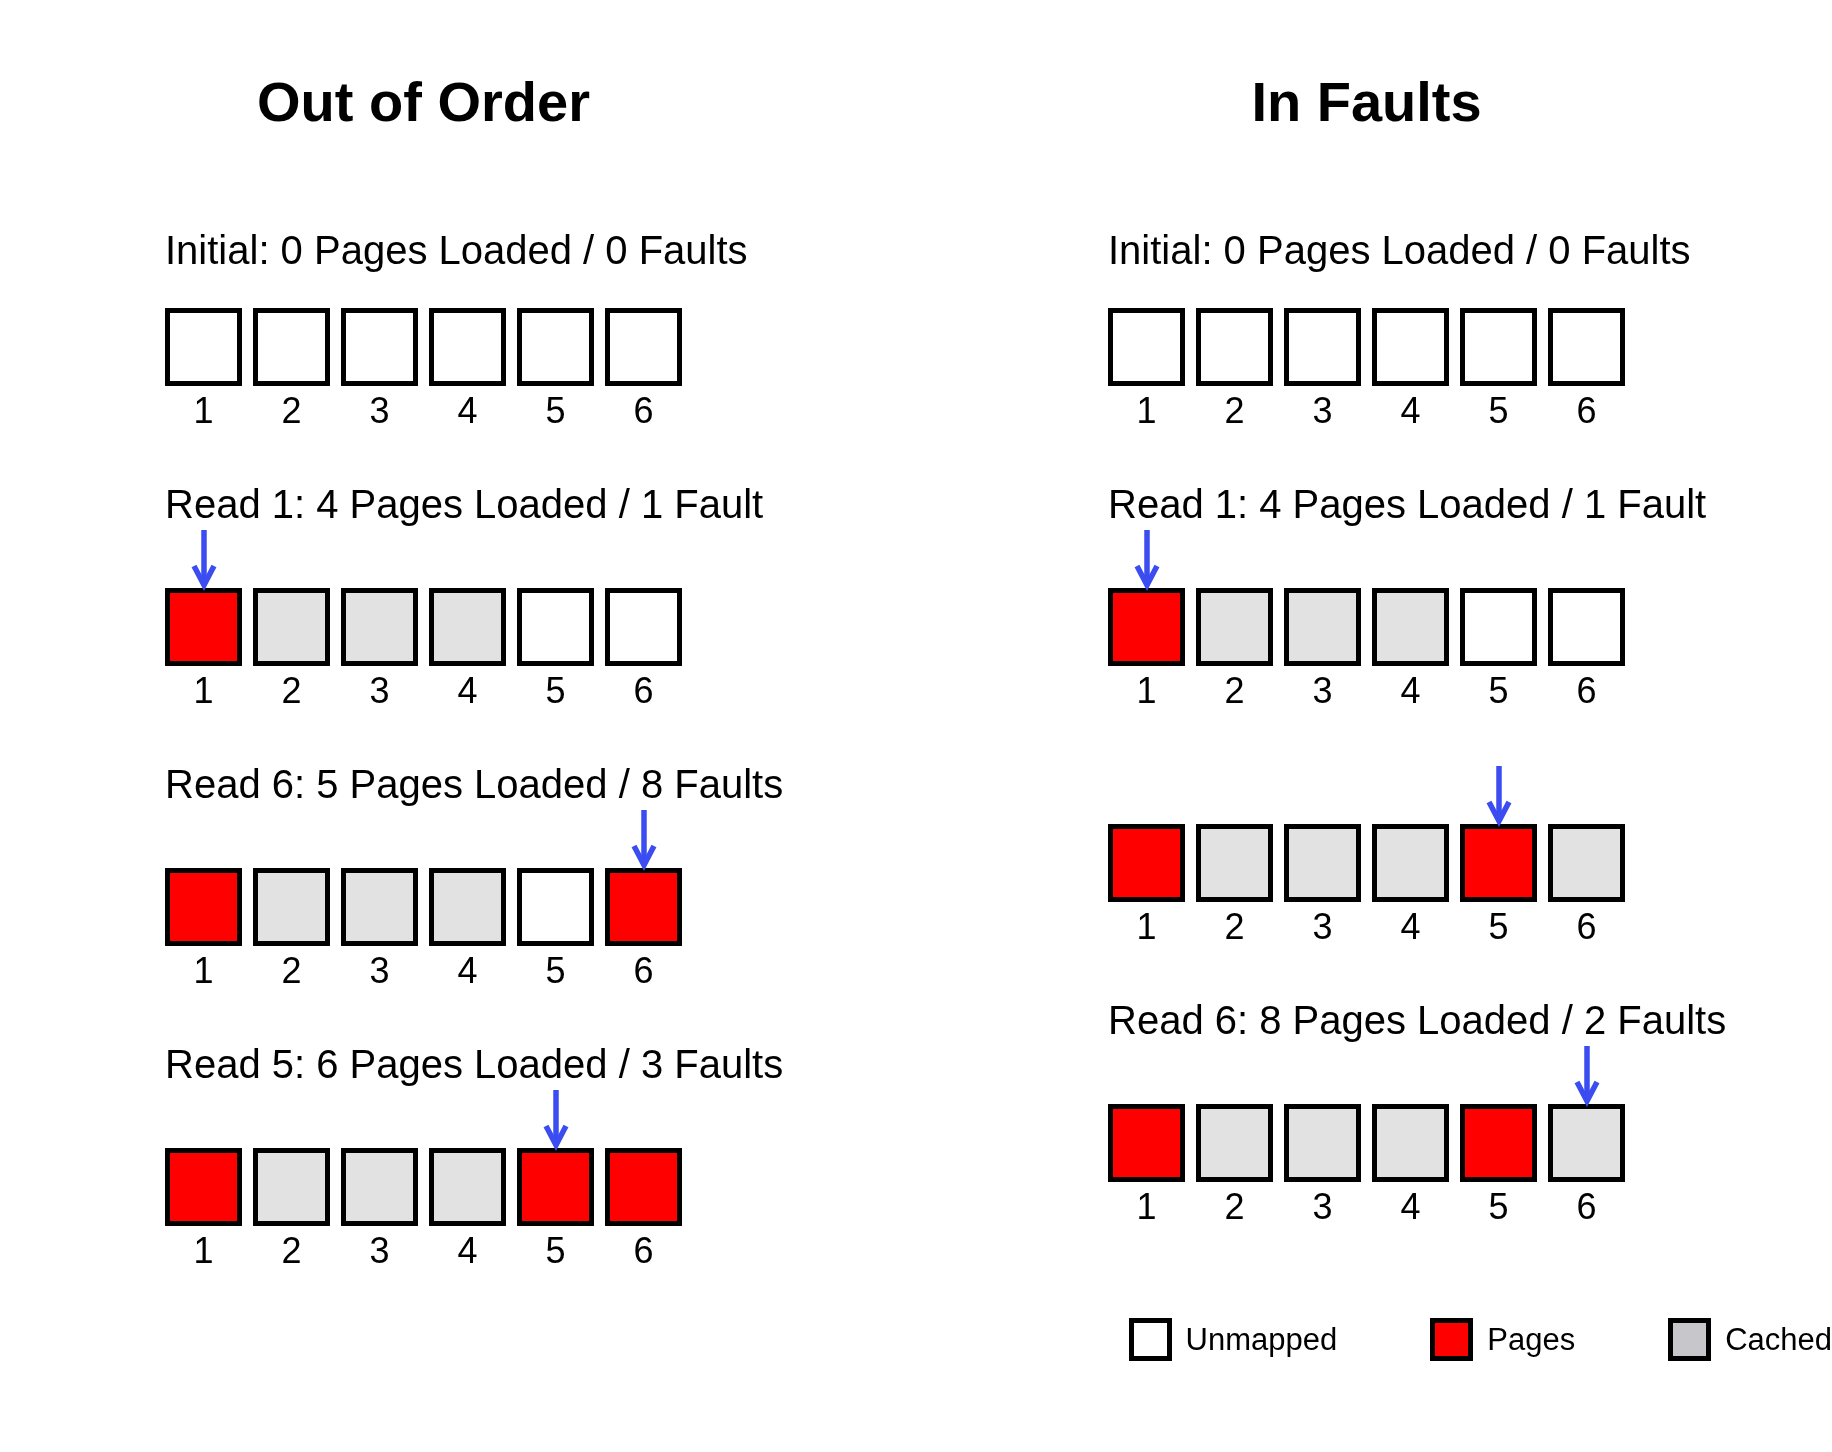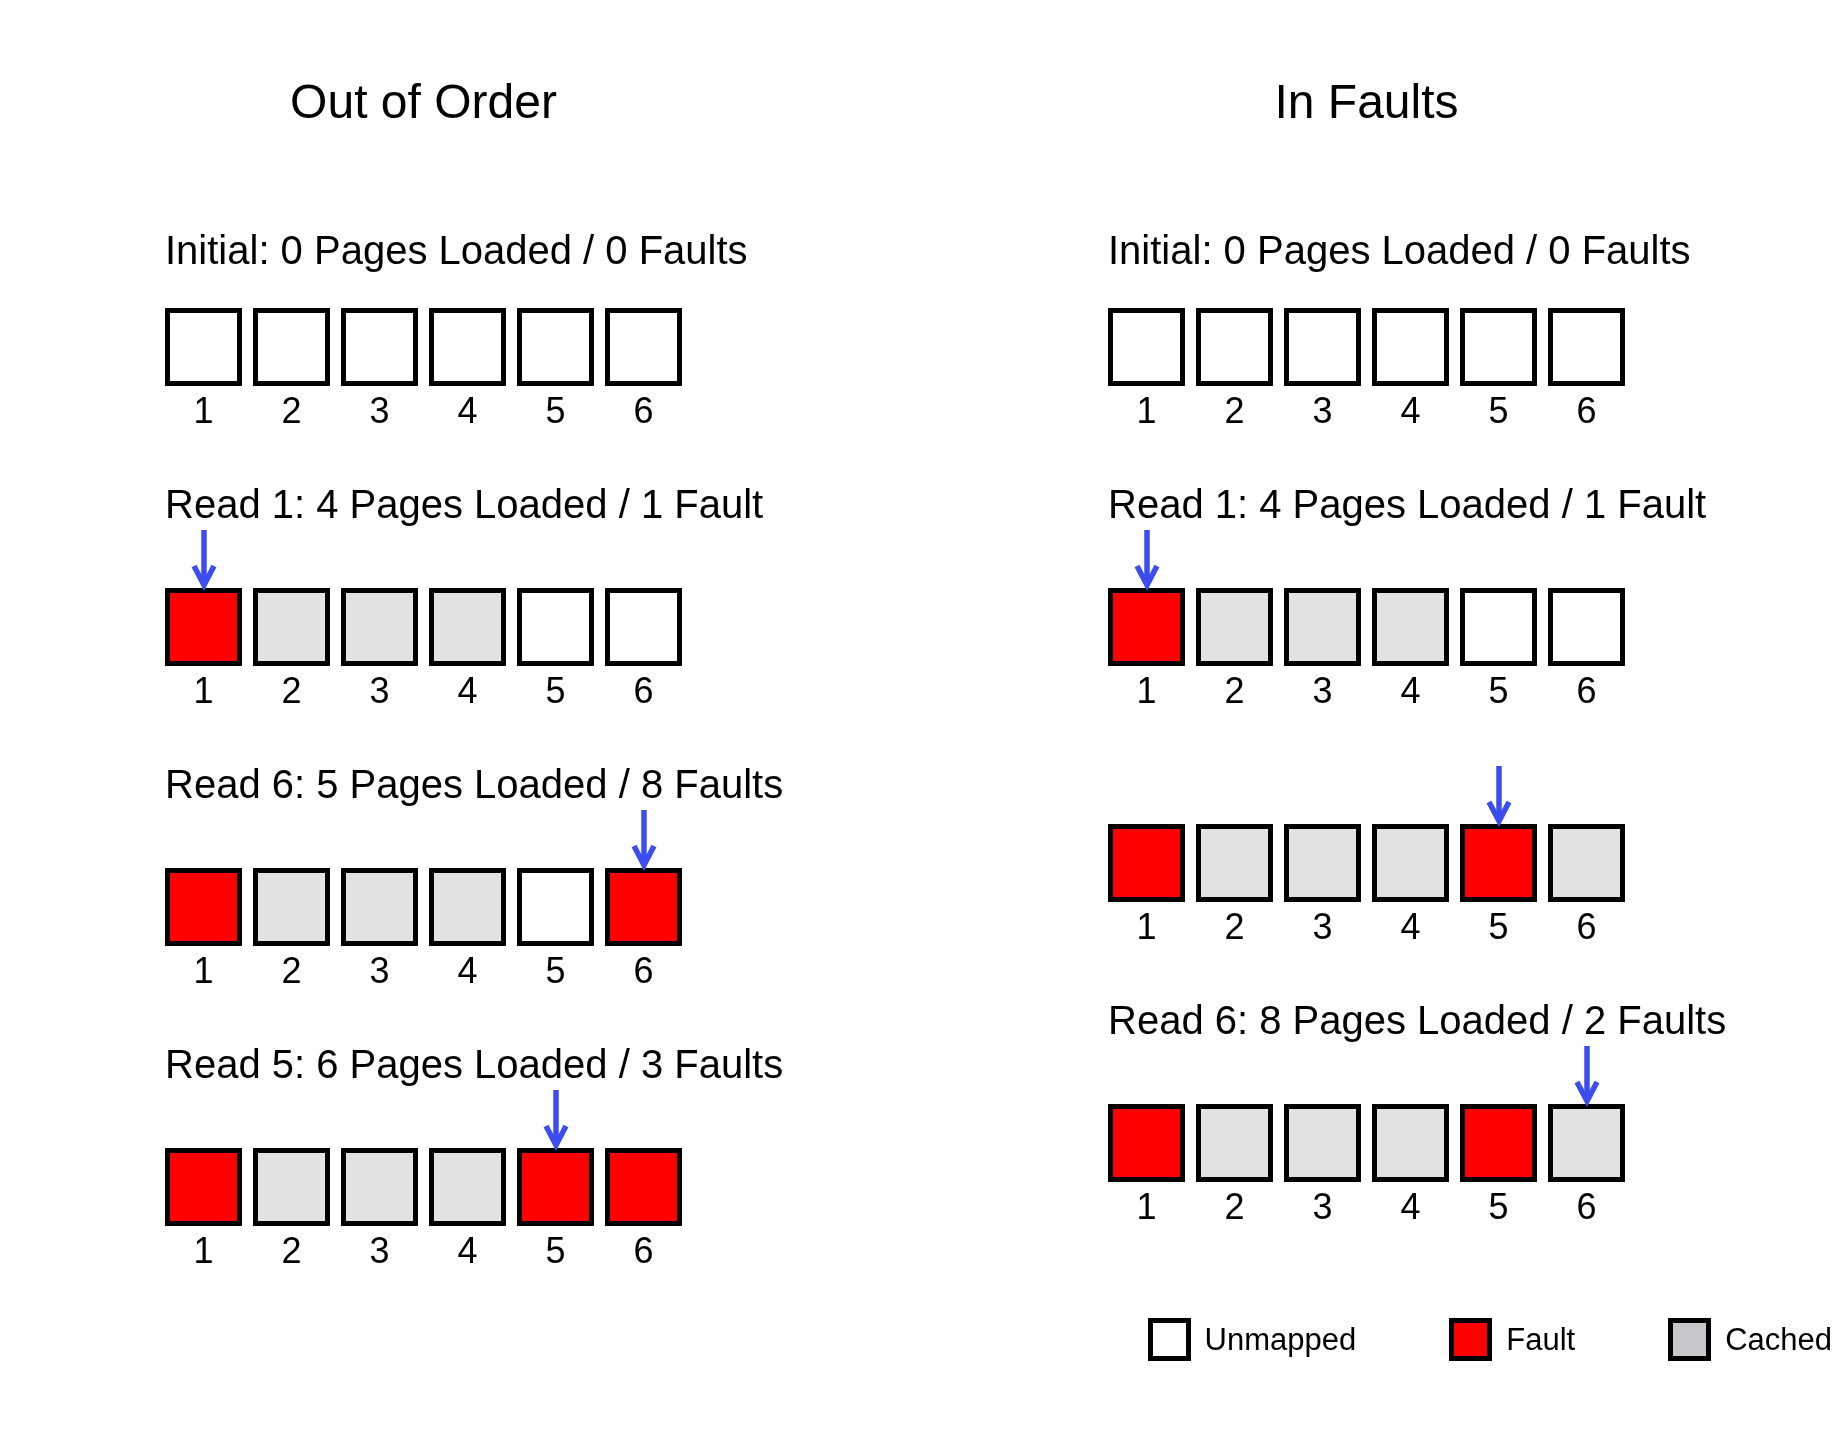--- a/index.html
+++ b/index.html
@@ -2,21 +2,21 @@
 <html><head>
 <meta charset="utf-8">
 <style>
   html,body{margin:0;padding:0;background:#fff;}
   body{font-family:"Liberation Sans",sans-serif;color:#000;}
   .canvas{position:relative;width:1832px;height:1452px;background:#fff;overflow:hidden;}
   .column{position:absolute;top:0;width:517px;}
   .column.col-0{left:165px;}
   .column.col-1{left:1108px;}
   .col-title{height:204px;display:flex;align-items:center;justify-content:center;
-             font-size:48px;line-height:1;white-space:nowrap;}
+             font-size:56px;line-height:1;white-space:nowrap;font-weight:bold;}
   .row-block{margin-top:51px;}
   .row-block.first{margin-top:24px;}
   .row-heading{font-size:40px;line-height:44px;text-align:left;white-space:nowrap;}
   .arrow-zone{position:relative;height:62px;}
   .arrow-zone.no-arrow{height:36px;}
   .arrow-wrap{position:absolute;bottom:-4px;width:26px;height:62px;}
   .cells{display:flex;gap:11px;}
   .cell{width:77px;height:78px;box-sizing:border-box;border:5px solid var(--border,#000);}
   .cell.unmapped{background:var(--unmapped,#ffffff);}
   .cell.fault{background:var(--fault,#ff0000);}
@@ -233,20 +233,20 @@
         </div>
       </div>
     </div>
   <div class="legend" id="legend">
       <div class="legend-item">
         <span class="legend-swatch unmapped"></span>
         <span class="legend-label">Unmapped</span>
       </div>
       <div class="legend-item">
         <span class="legend-swatch fault"></span>
-        <span class="legend-label">Fault</span>
+        <span class="legend-label">Pages</span>
       </div>
       <div class="legend-item">
         <span class="legend-swatch cached"></span>
         <span class="legend-label">Cached</span>
       </div>
     </div>
 </div>
 
 </body></html>

